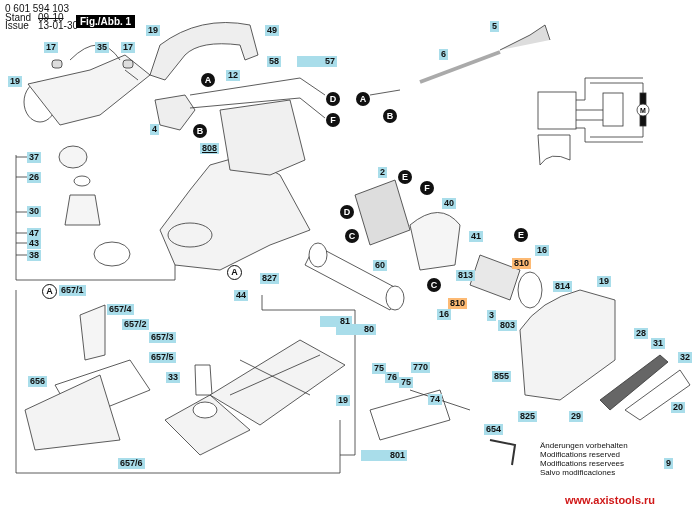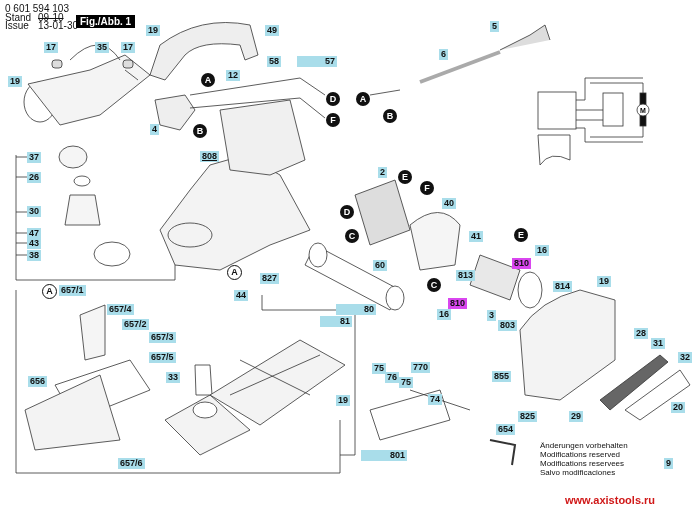--- a/index.html
+++ b/index.html
@@ -1,21 +1,21 @@
 <!DOCTYPE html>
 <html><head>
 <meta charset="utf-8">
 <style>
   html, body { margin:0; padding:0; background:#fff; }
   body { width:698px; height:520px; position:relative; overflow:hidden; font-family:"Liberation Sans", sans-serif; }
   #canvas { position:absolute; left:0; top:0; width:698px; height:520px; }
   .hdr { position:absolute; font-size:10px; color:#111; line-height:9px; }
   .figbox { position:absolute; left:76px; top:15px; background:#000; color:#fff; font-weight:bold; font-size:10px; padding:1px 4px; }
   .lbl { position:absolute; background:#a9ddea; color:#111; font-weight:bold; font-size:9px; line-height:11px; padding:0 2px; white-space:nowrap; }
-  .lbl.red { background:#d946ef; color:#111; }
+  .lbl.red { background:#fdba74; color:#111; }
   .cir { position:absolute; width:14px; height:14px; border-radius:50%; background:#111; color:#fff; font-weight:bold; font-size:9px; line-height:14px; text-align:center; }
   .cir.open { background:#fff; color:#111; border:1px solid #111; width:13px; height:13px; line-height:13px; }
   .notes { position:absolute; left:540px; top:441px; font-size:8px; line-height:9px; color:#111; }
   .site { position:absolute; left:565px; top:494px; font-size:11px; font-weight:bold; color:#d01818; }
 </style>
 </head>
 <body>
 
 <svg id="canvas" viewBox="0 0 698 520" xmlns="http://www.w3.org/2000/svg">
   <g fill="none" stroke="#333" stroke-width="0.8">
@@ -120,21 +120,21 @@
 <div class="lbl" style="left:44px;top:42px;">17</div>
 <div class="lbl" style="left:95px;top:42px;">35</div>
 <div class="lbl" style="left:121px;top:42px;">17</div>
 <div class="lbl" style="left:8px;top:76px;">19</div>
 <div class="lbl" style="left:146px;top:25px;">19</div>
 <div class="lbl" style="left:265px;top:25px;">49</div>
 <div class="lbl" style="left:226px;top:70px;">12</div>
 <div class="lbl" style="left:267px;top:56px;">58</div>
 <div class="lbl" style="left:297px;top:56px;padding-left:28px;">57</div>
 <div class="lbl" style="left:150px;top:124px;">4</div>
-<div class="lbl" style="left:200px;top:151px;text-decoration:underline;">808</div>
+<div class="lbl" style="left:200px;top:143px;text-decoration:underline;">808</div>
 <div class="lbl" style="left:439px;top:49px;">6</div>
 <div class="lbl" style="left:490px;top:21px;">5</div>
 <div class="lbl" style="left:27px;top:152px;">37</div>
 <div class="lbl" style="left:27px;top:172px;">26</div>
 <div class="lbl" style="left:27px;top:206px;">30</div>
 <div class="lbl" style="left:27px;top:228px;">47</div>
 <div class="lbl" style="left:27px;top:238px;">43</div>
 <div class="lbl" style="left:27px;top:250px;">38</div>
 <div class="lbl" style="left:378px;top:167px;">2</div>
 <div class="lbl" style="left:442px;top:198px;">40</div>
@@ -149,29 +149,29 @@
 <div class="lbl" style="left:234px;top:290px;">44</div>
 <div class="lbl" style="left:59px;top:285px;">657/1</div>
 <div class="lbl" style="left:107px;top:304px;">657/4</div>
 <div class="lbl" style="left:122px;top:319px;">657/2</div>
 <div class="lbl" style="left:149px;top:332px;">657/3</div>
 <div class="lbl" style="left:149px;top:352px;">657/5</div>
 <div class="lbl" style="left:28px;top:376px;">656</div>
 <div class="lbl" style="left:118px;top:458px;">657/6</div>
 <div class="lbl" style="left:166px;top:372px;">33</div>
 <div class="lbl" style="left:320px;top:316px;padding-left:20px;">81</div>
-<div class="lbl" style="left:336px;top:304px;padding-left:28px;">80</div>
+<div class="lbl" style="left:336px;top:324px;padding-left:28px;">80</div>
 <div class="lbl" style="left:336px;top:395px;">19</div>
 <div class="lbl" style="left:361px;top:450px;padding-left:29px;">801</div>
 <div class="lbl" style="left:372px;top:363px;">75</div>
 <div class="lbl" style="left:385px;top:372px;">76</div>
 <div class="lbl" style="left:399px;top:377px;">75</div>
 <div class="lbl" style="left:411px;top:362px;">770</div>
 <div class="lbl" style="left:428px;top:394px;">74</div>
-<div class="lbl" style="left:496px;top:424px;">654</div>
+<div class="lbl" style="left:484px;top:424px;">654</div>
 <div class="lbl" style="left:492px;top:371px;">855</div>
 <div class="lbl" style="left:518px;top:411px;">825</div>
 <div class="lbl" style="left:569px;top:411px;">29</div>
 <div class="lbl" style="left:553px;top:281px;">814</div>
 <div class="lbl" style="left:597px;top:276px;">19</div>
 <div class="lbl" style="left:634px;top:328px;">28</div>
 <div class="lbl" style="left:651px;top:338px;">31</div>
 <div class="lbl" style="left:678px;top:352px;">32</div>
 <div class="lbl" style="left:671px;top:402px;">20</div>
 <div class="lbl" style="left:664px;top:458px;">9</div>

